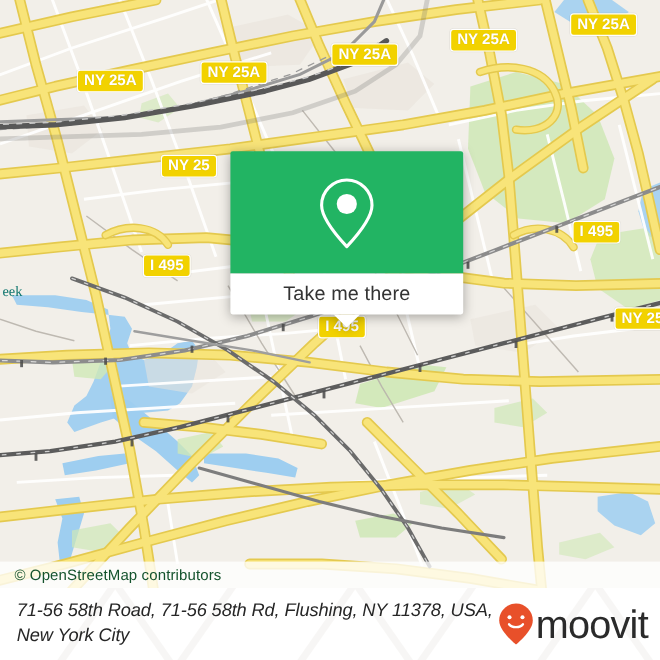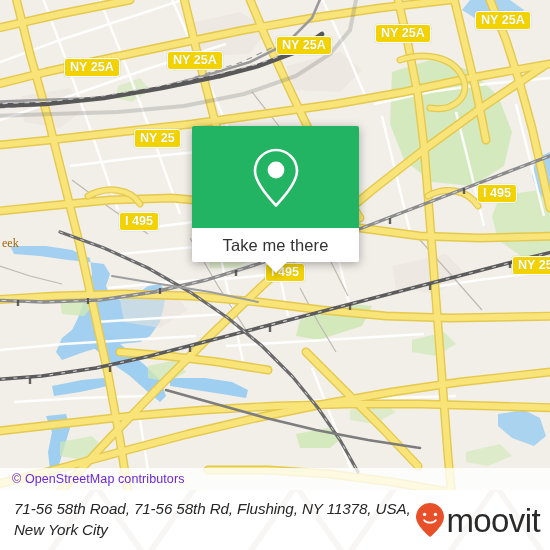--- a/index.html
+++ b/index.html
@@ -39,31 +39,31 @@
     width: 550px;
     height: 22px;
     background: rgba(255,255,255,0.78);
     display: flex;
     align-items: center;
     box-sizing: border-box;
     padding-left: 12px;
   }
   #attribution .attr-text {
     font-size: 12.5px;
-    color: #6d28d9;
+    color: #14532d;
     letter-spacing: .1px;
     white-space: nowrap;
   }
 
   
   #callout {
     position: absolute;
     left: 192px;
     top: 126px;
-    width: 167px;
+    width: 194px;
     filter: drop-shadow(0 2px 5px rgba(0,0,0,0.32));
   }
   #callout .card-head {
     height: 102px;
     border-radius: 2px 2px 0 0;
     display: flex;
     align-items: center;
     justify-content: center;
   }
   #callout .card-foot {
@@ -328,21 +328,21 @@
           <line x1="190" y1="346" x2="190" y2="352"></line>
           <line x1="270" y1="326" x2="270" y2="332"></line>
           <line x1="350" y1="304" x2="350" y2="310"></line>
           <line x1="430" y1="284" x2="430" y2="290"></line>
           <line x1="510" y1="262" x2="510" y2="268"></line>
         </g>
 
       </g>
     </svg>
 
-    <div style="position:absolute;left:2px;top:236px;font-size:12px;color:#a16207;
+    <div style="position:absolute;left:2px;top:236px;font-size:12px;color:#0f766e;
                 font-family:'Liberation Serif',serif;">eek</div>
 
     <div>
       <div class="shield" style="position:absolute;left:16px;top:58px;">
         <span>NY 25A</span>
       </div>
       <div class="shield" style="position:absolute;left:119px;top:51px;">
         <span>NY 25A</span>
       </div>
       <div class="shield" style="position:absolute;left:228px;top:36px;">

